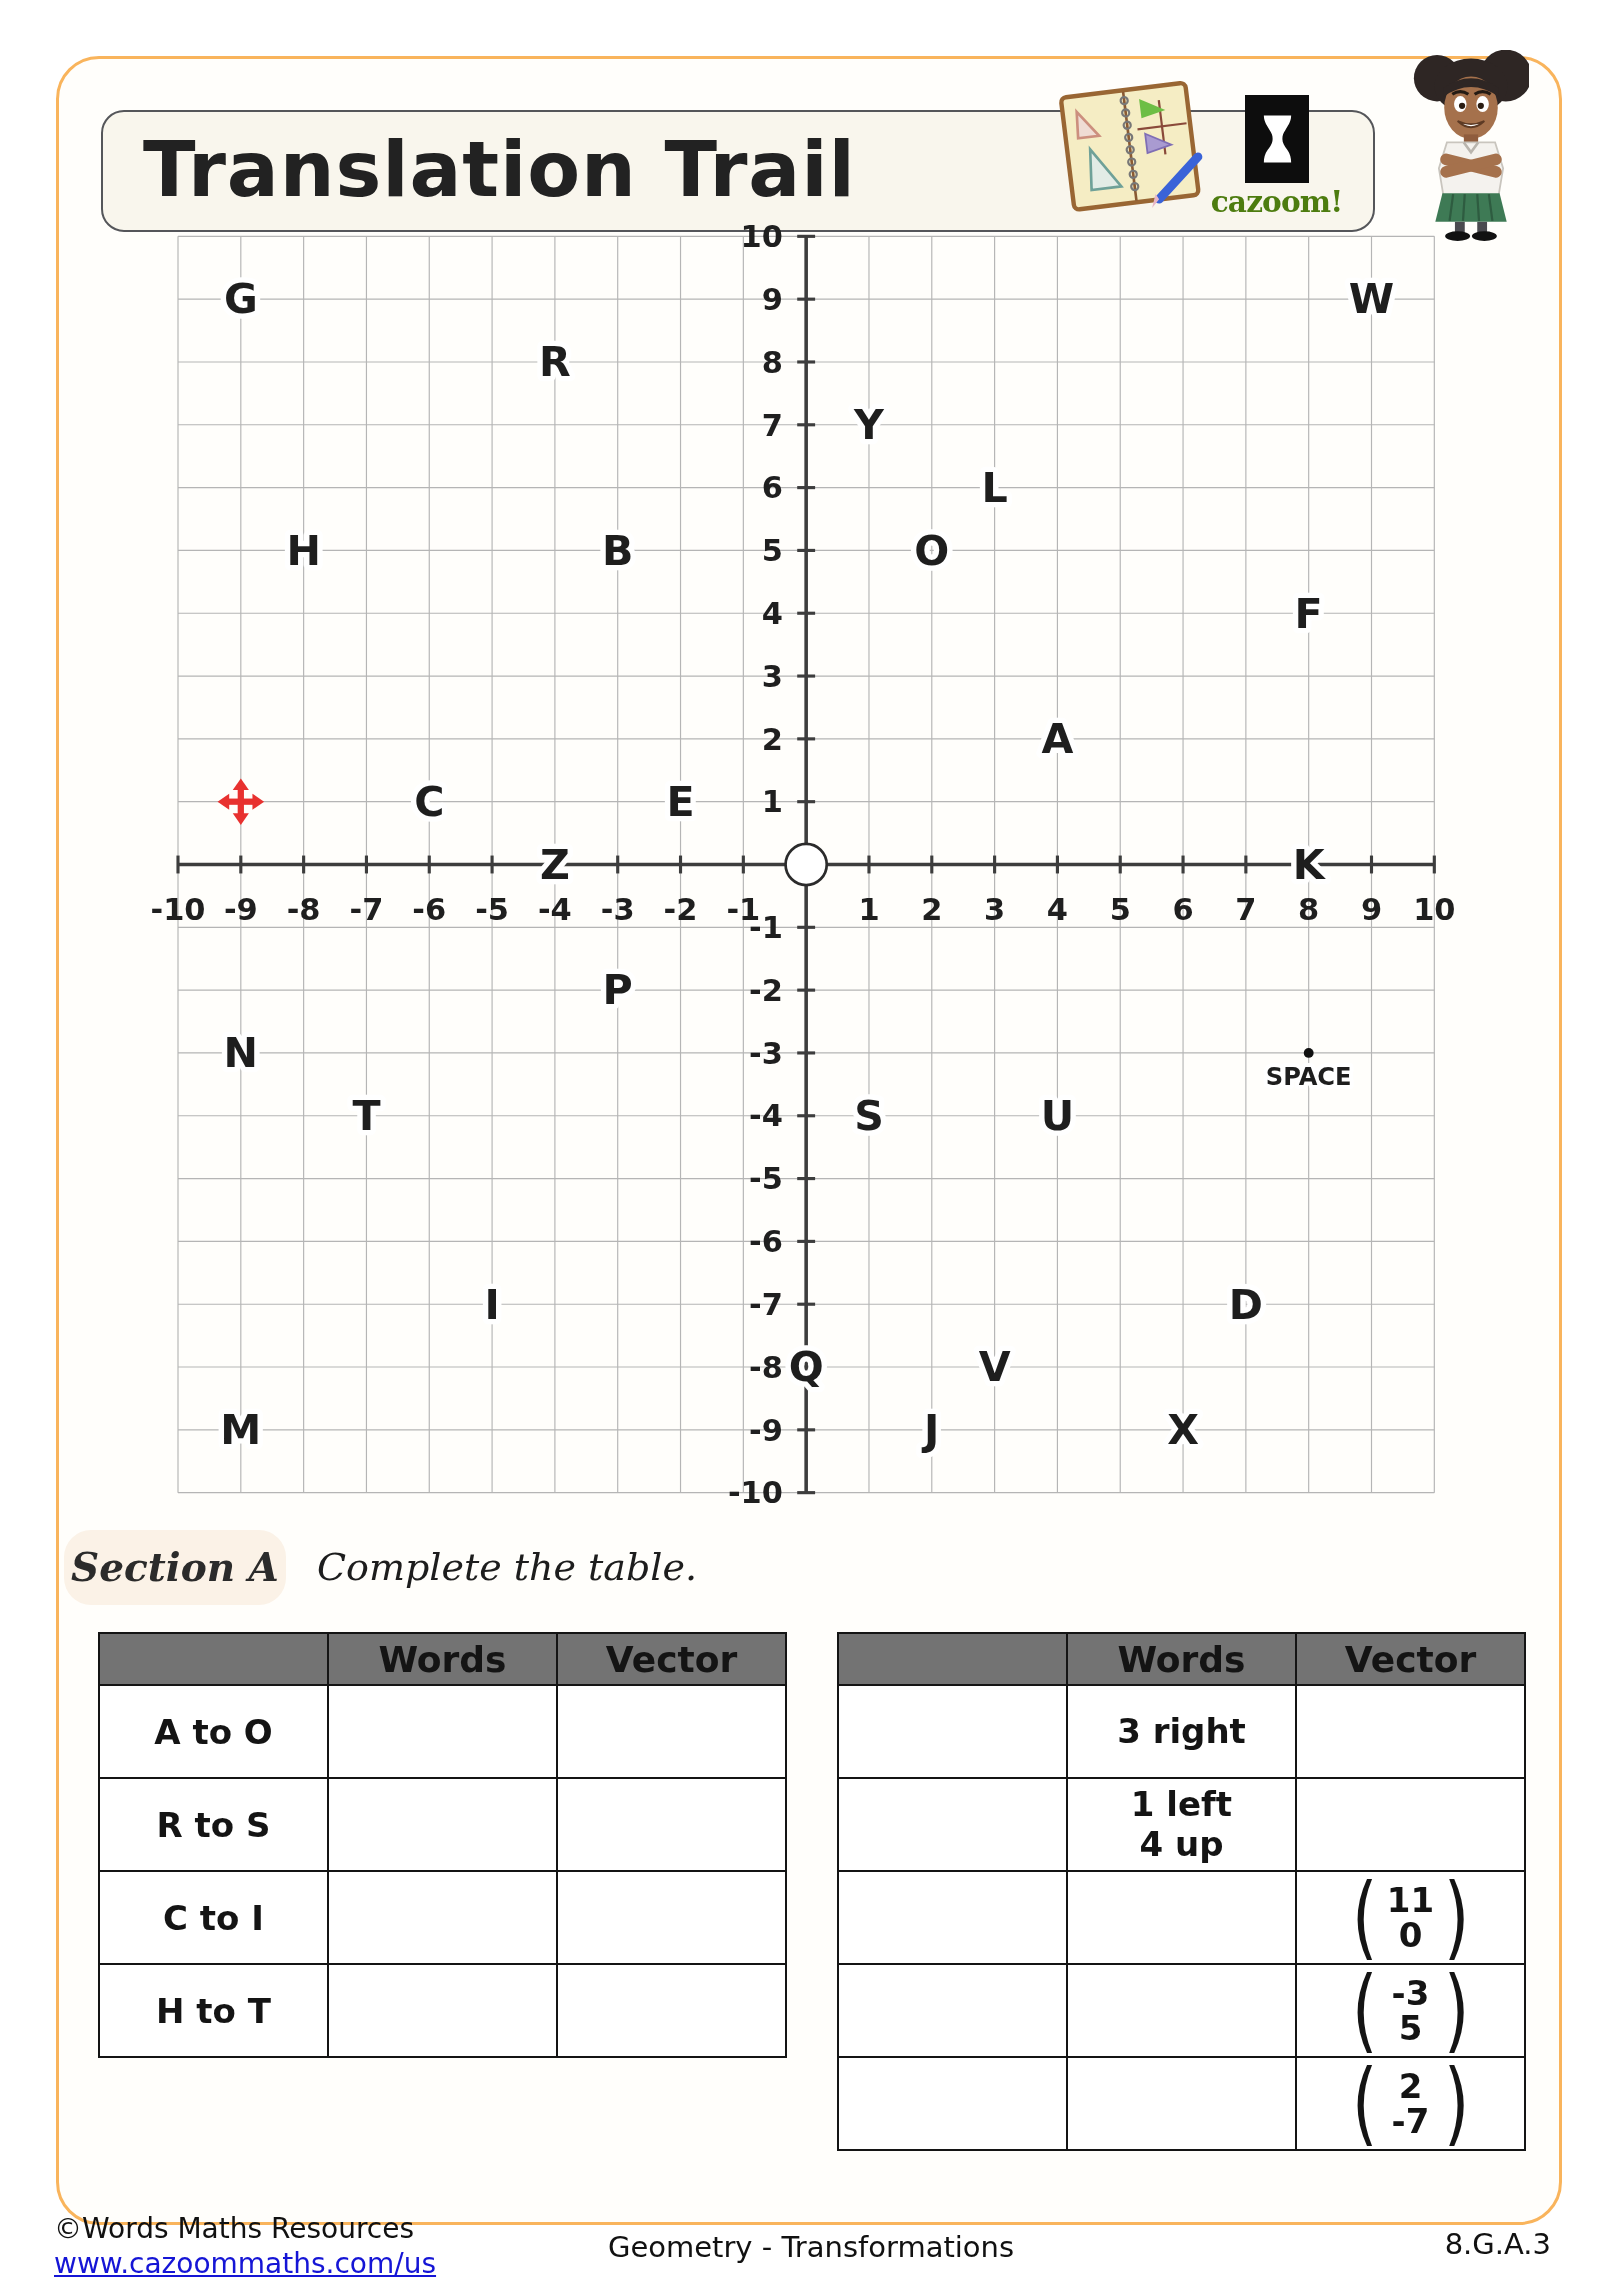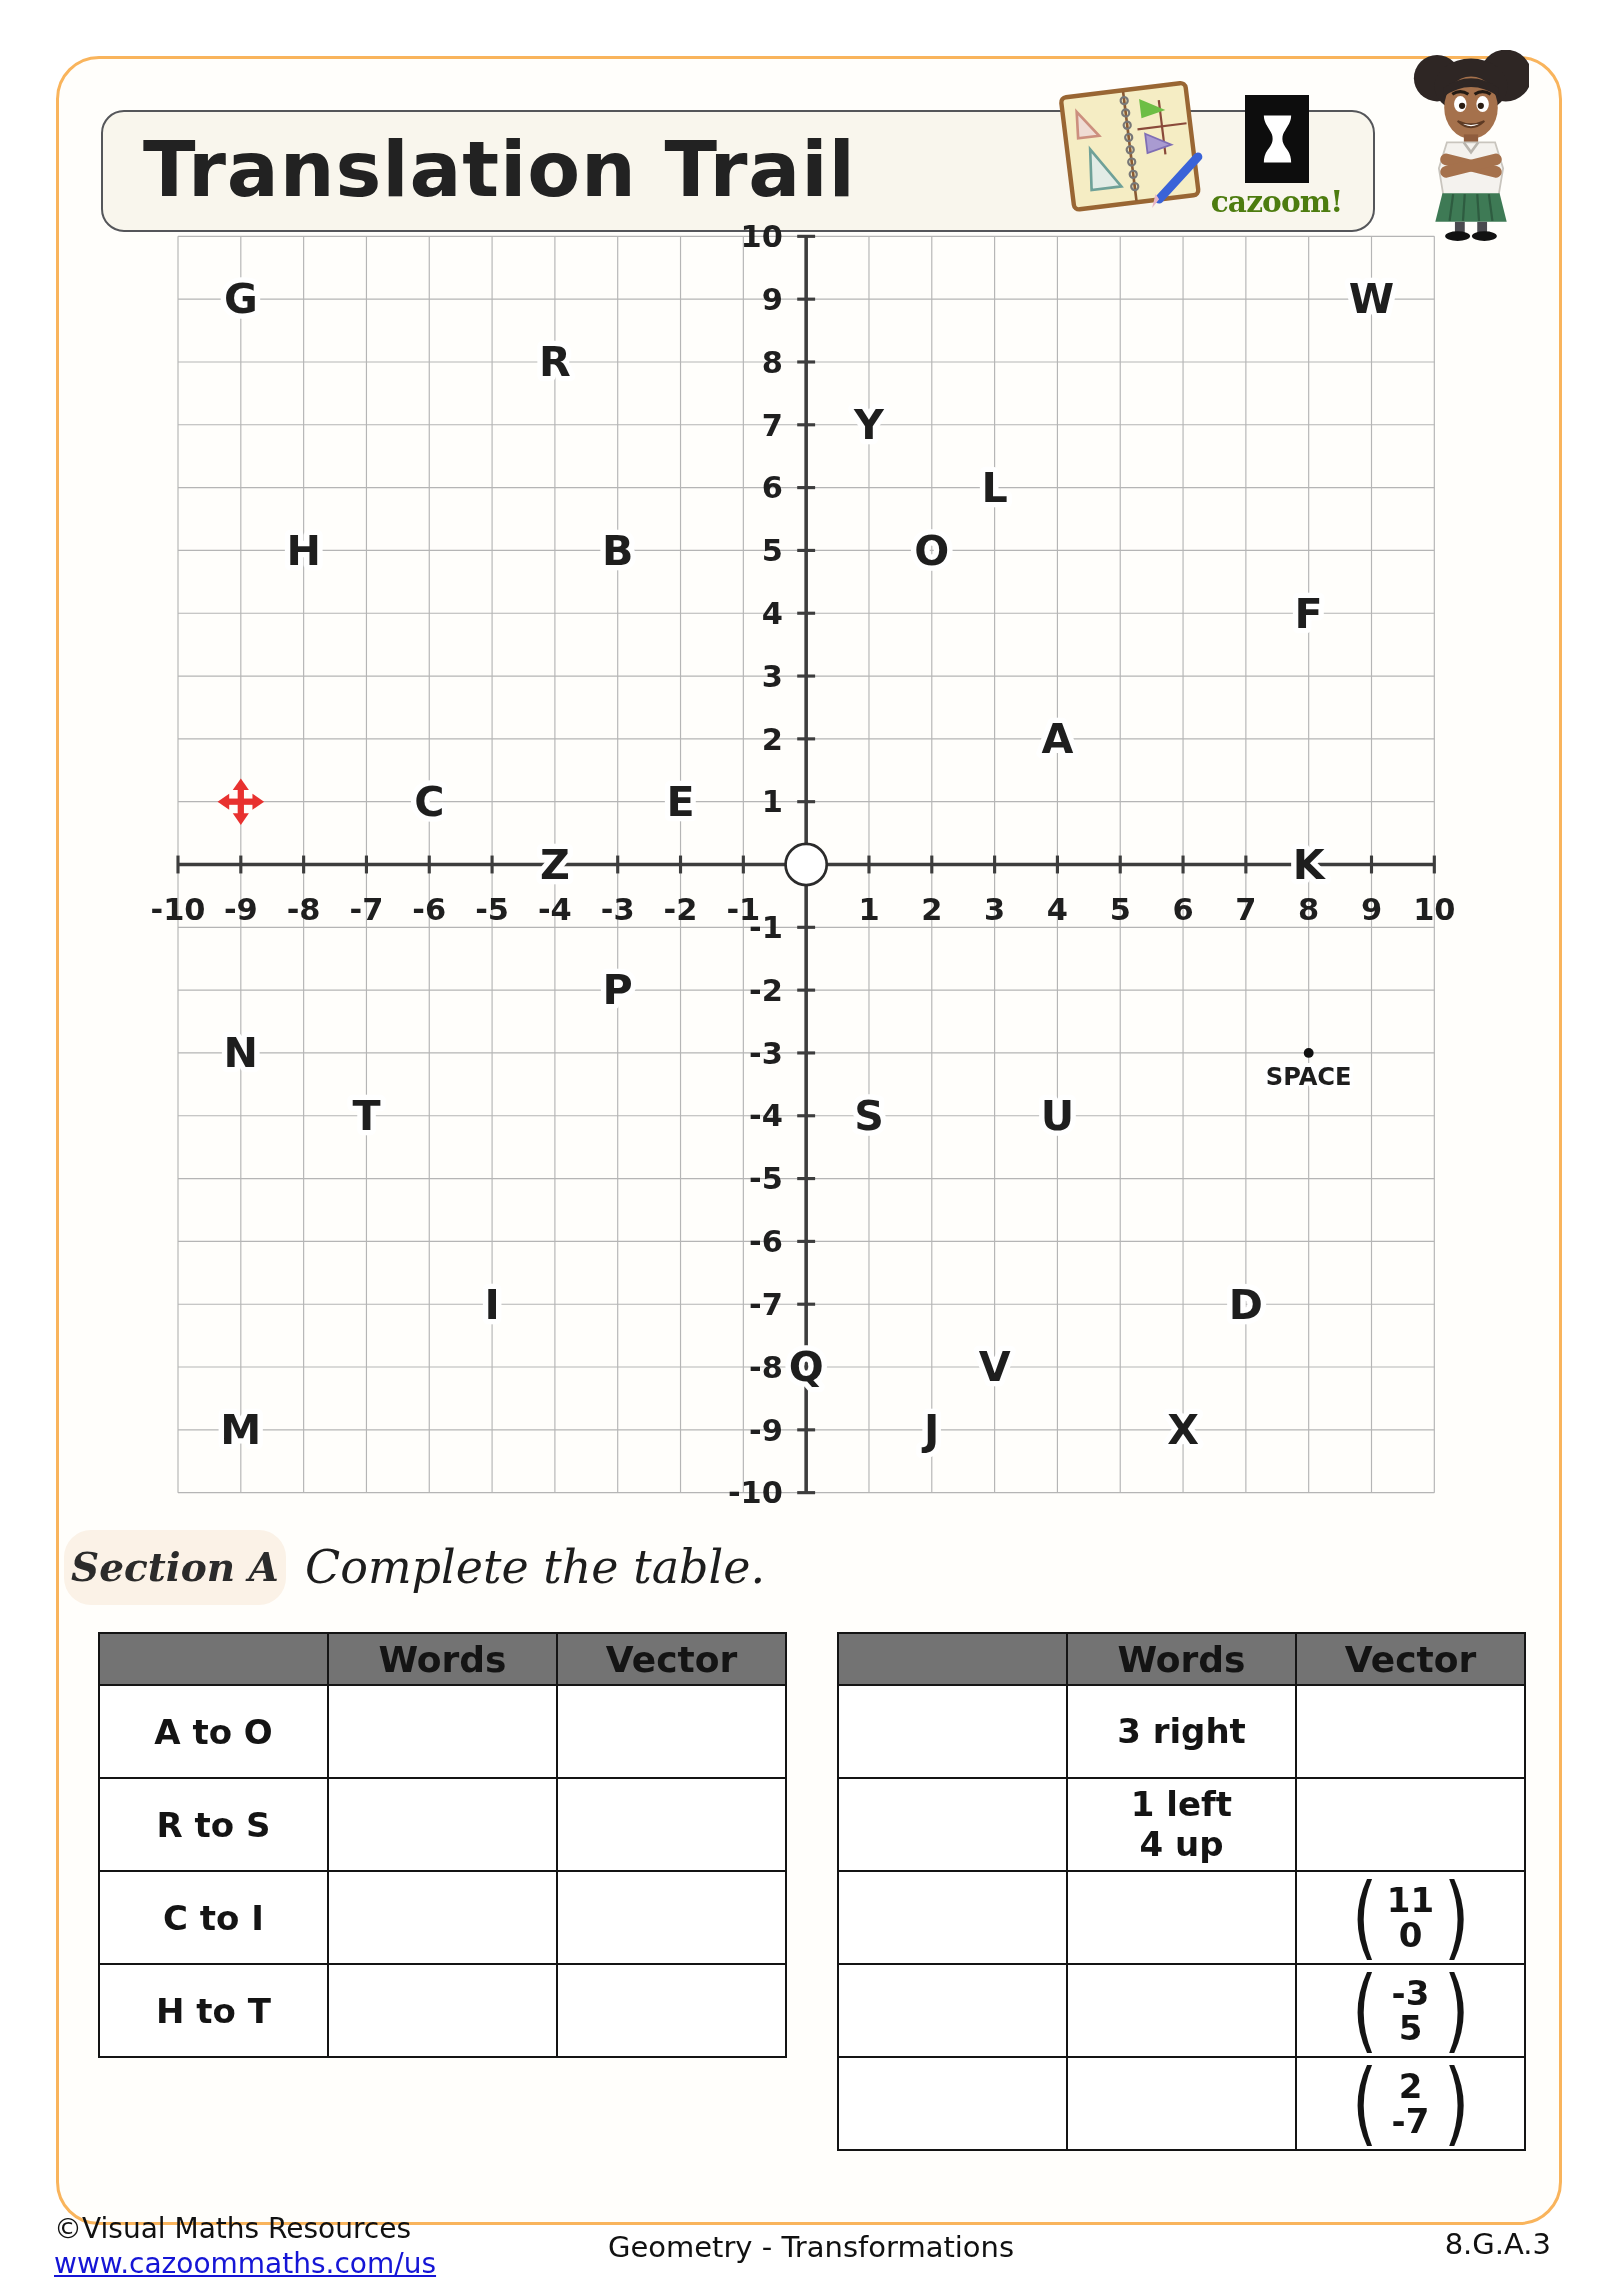--- a/index.html
+++ b/index.html
@@ -16,21 +16,21 @@
   #logo-block{left:1245px;top:95px;width:64px;height:88px;background:#0d0d0d;display:flex;align-items:center;justify-content:center;}
   #logo-text{left:1205px;top:184px;width:143px;text-align:center;font-family:"DejaVu Serif",serif;font-weight:bold;font-size:29.6px;color:#4d7c0f;letter-spacing:-0.9px;}
   #girl{left:1413px;top:50px;}
 
   
   #grid-svg{left:178px;top:236px;overflow:visible;}
 
   
   #section-pill{left:64px;top:1530px;width:222px;height:75px;background:#fbf2e7;border-radius:27px;}
   #section-label{left:64px;top:1530px;width:222px;height:96px;line-height:75px;text-align:center;font-family:"DejaVu Serif",serif;font-style:italic;font-weight:bold;font-size:39px;color:#2b2b2b;}
-  #section-instruction{left:305px;top:1530px;height:75px;line-height:75px;font-family:"DejaVu Serif",serif;font-style:italic;font-size:46px;color:#1d1d1d;}
+  #section-instruction{left:317px;top:1530px;height:75px;line-height:75px;font-family:"DejaVu Serif",serif;font-style:italic;font-size:38px;color:#1d1d1d;}
 
   
   table.answer{border-collapse:collapse;background:#fff;}
   table.answer td,table.answer th{border:2.7px solid #141414;text-align:center;vertical-align:middle;font-size:34px;font-weight:bold;color:#141414;padding:0;}
   table.answer th{background:#737373;height:50px;font-size:36px;}
   table.answer td{height:91px;}
   col.c{width:229px;}
   #table-left{left:98px;top:1632px;}
   #table-right{left:837px;top:1632px;}
   .vec{display:flex;align-items:center;justify-content:center;}
@@ -391,17 +391,17 @@
               <div>2</div>
               <div>-7</div>
             </div>
             <span class="paren">)</span>
           </div>
         </td>
       </tr>
     </tbody>
 </table>
 
-<div class="abs" id="footer-copy">©Visual Maths Resources</div>
+<div class="abs" id="footer-copy">©Words Maths Resources</div>
 <a class="abs" id="footer-link" href="#">www.cazoommaths.com/us</a>
 <div class="abs" id="footer-center">Geometry - Transformations</div>
 <div class="abs" id="footer-right">8.G.A.3</div>
 
 
 </body></html>

